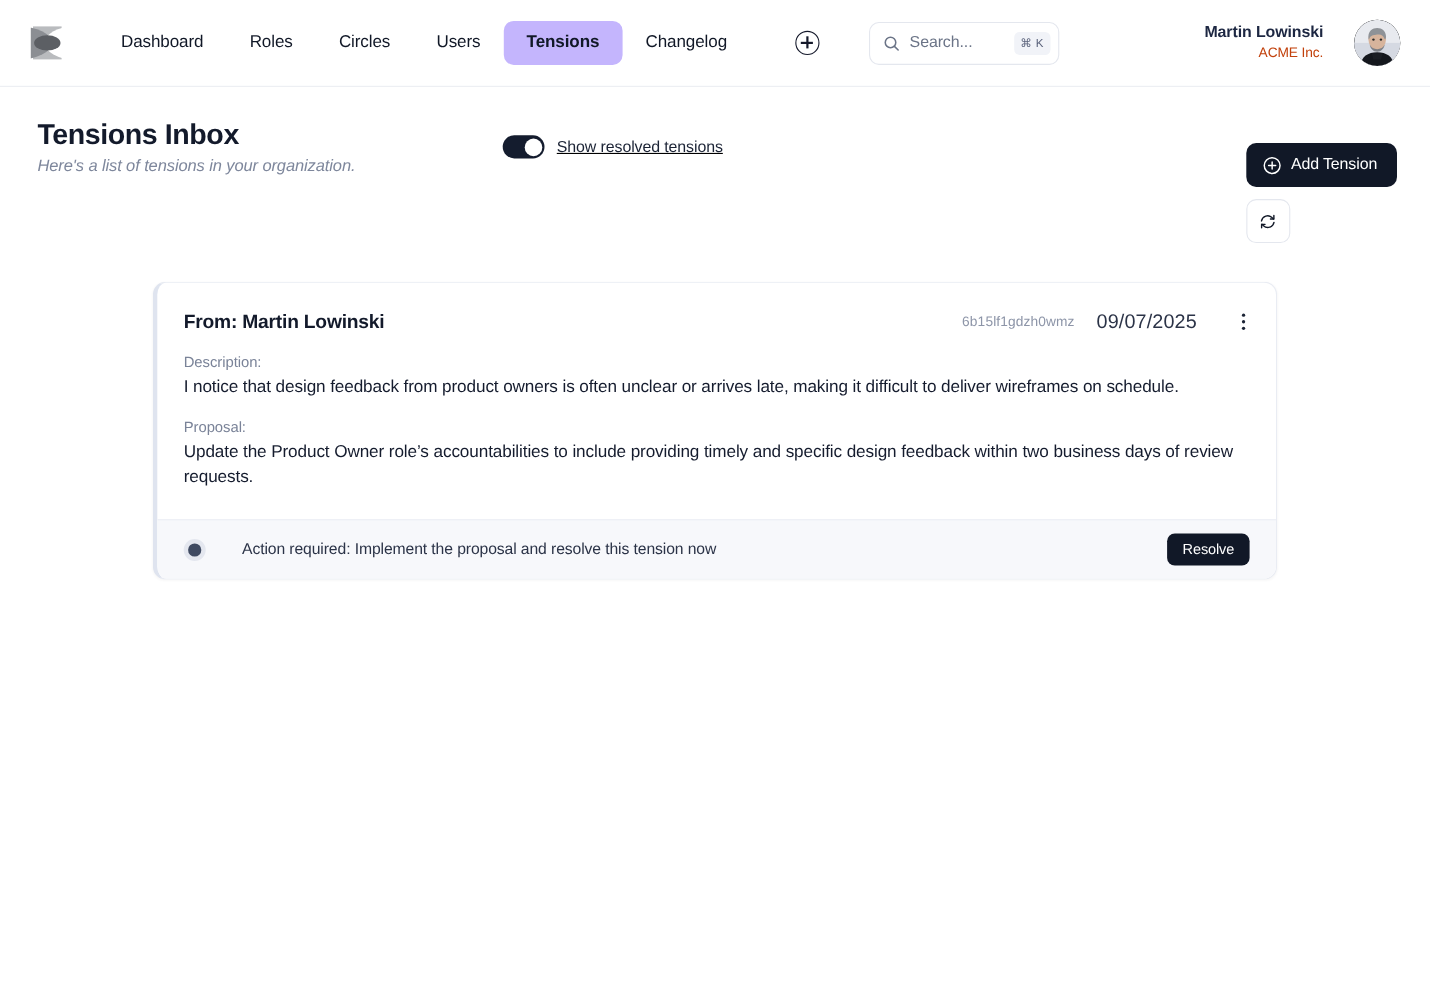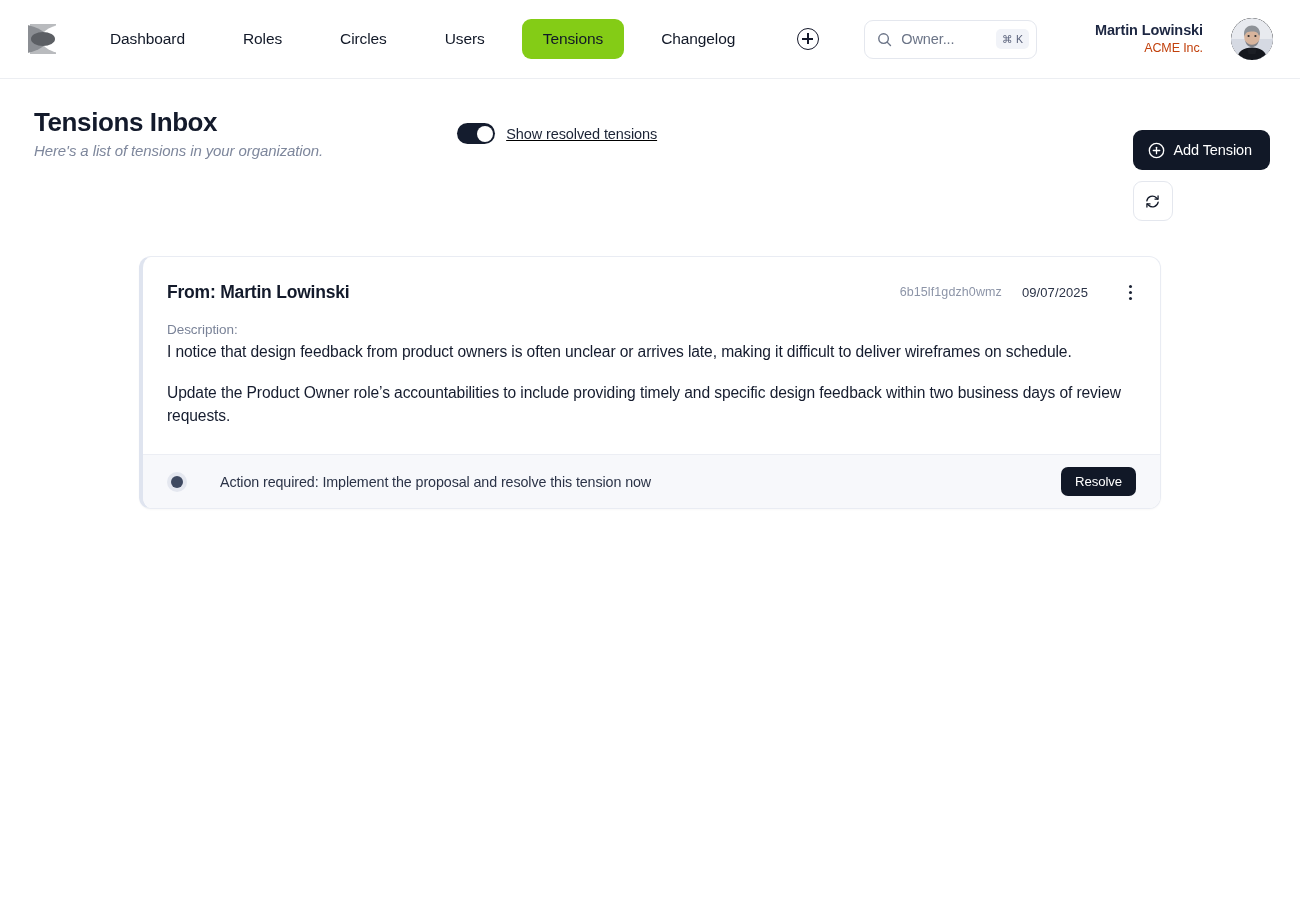--- a/index.html
+++ b/index.html
@@ -57,34 +57,34 @@
     position: absolute;
     left: 3px; top: 10px;
     width: 24px; height: 14px;
     background: #5c5f64;
     border-radius: 50%;
   }
 
   .nav {
     display: flex;
     align-items: center;
-    gap: 16px;
+    gap: 0px;
   }
   .nav-item {
     font-size: 15.5px;
     color: #111827;
     padding: 11px 21px;
     border-radius: 9px;
     cursor: pointer;
     white-space: nowrap;
     letter-spacing: -0.1px;
   }
   .nav-item.active {
-    background: #84cc16;
-    font-weight: 400;
+    background: #c4b5fd;
+    font-weight: 700;
   }
 
   .plus-btn {
     margin-left: 41px;
     width: 22px; height: 22px;
     border: 1.6px solid #15192b;
     border-radius: 50%;
     position: relative;
     cursor: pointer;
     flex: 0 0 auto;
@@ -273,21 +273,21 @@
     display: flex;
     align-items: center;
     gap: 20px;
   }
   .card-id {
     font-size: 12.5px;
     color: #8d95a8;
     letter-spacing: 0.1px;
   }
   .card-date {
-    font-size: 13px;
+    font-size: 18px;
     color: #2b3347;
     letter-spacing: 0.1px;
   }
   .kebab {
     width: 22px; height: 22px;
     display: flex;
     flex-direction: column;
     align-items: center;
     justify-content: center;
     gap: 3px;
@@ -376,21 +376,21 @@
     <div class="nav-item">Changelog</div>
   </nav>
 
   <div class="plus-btn"></div>
 
   <div class="searchbox">
     <svg class="search-icon" viewBox="0 0 16 16" fill="none">
       <circle cx="7" cy="7" r="5.1" stroke="#6b7487" stroke-width="1.5"></circle>
       <line x1="10.8" y1="10.8" x2="14.4" y2="14.4" stroke="#6b7487" stroke-width="1.5" stroke-linecap="round"></line>
     </svg>
-    <span class="search-placeholder">Owner...</span>
+    <span class="search-placeholder">Search...</span>
     <span class="kbd">⌘ K</span>
   </div>
 
   <div class="user-block">
     <div class="user-text">
       <div class="user-name">Martin Lowinski</div>
       <div class="user-org">ACME Inc.</div>
     </div>
     <div class="avatar">
       <svg viewBox="0 0 42 42" width="42" height="42">
@@ -466,20 +466,21 @@
           </div>
       </div>
     </div>
 
     <div class="card-body">
       <div class="field-block">
         <div class="field-label">Description:</div>
         <div class="field-value">I notice that design feedback from product owners is often unclear or arrives late, making it difficult to deliver wireframes on schedule.</div>
       </div>
       <div class="field-block">
+        <div class="field-label">Proposal:</div>
         <div class="field-value">Update the Product Owner role’s accountabilities to include providing timely and specific design feedback within two business days of review requests.</div>
       </div>
     </div>
 
     <div class="card-footer">
       <span class="status-dot">
           <i></i>
         </span>
       <span class="status-text">Action required: Implement the proposal and resolve this tension now</span>
       <button class="btn-resolve">Resolve</button>

